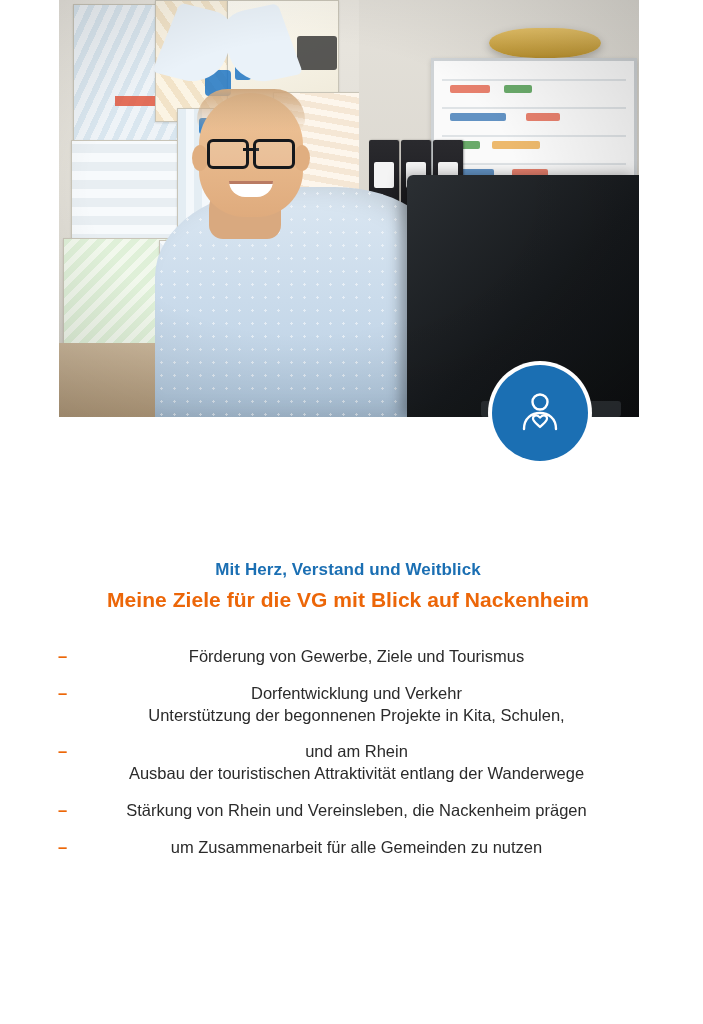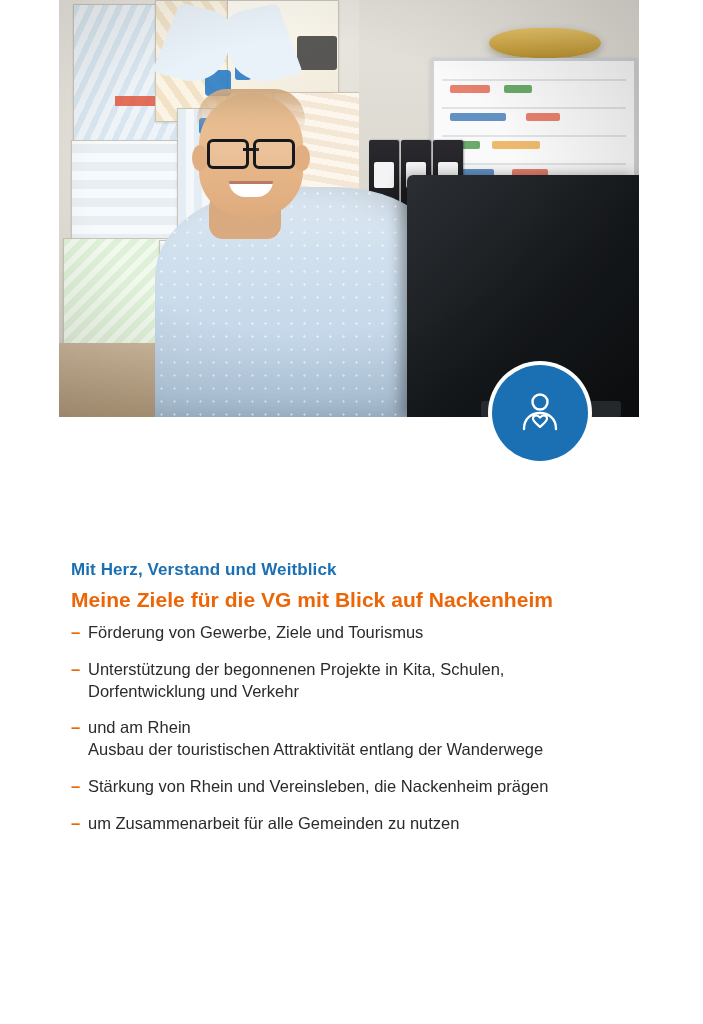--- a/index.html
+++ b/index.html
@@ -259,37 +259,38 @@
     display: flex;
     align-items: center;
     justify-content: center;
     box-shadow: 0 0 0 4px #ffffff;
   }
   .badge svg { display: block; }
 
   
   .content {
     position: absolute;
-    left: 71px;
+    left: 58px;
     top: 560px;
     width: 580px;
+    text-align: center;
   }
   .kicker {
     color: #1b6fb3;
     font-size: 17px;
     font-weight: bold;
     letter-spacing: .1px;
     margin: 0 0 8px 0;
   }
   .headline {
     color: #ec6608;
     font-size: 21px;
     font-weight: bold;
     letter-spacing: .05px;
-    margin: 0 0 10px 0;
+    margin: 0 0 34px 0;
   }
   ul.goals {
     list-style: none;
     margin: 0;
     padding: 0;
   }
   ul.goals li {
     position: relative;
     padding-left: 17px;
     margin-bottom: 15px;
@@ -395,22 +396,22 @@
 
   <ul class="goals">
 
     <li>
       <span class="dash">–</span>
       <span class="goal-line">Förderung von Gewerbe, Ziele und Tourismus</span>
     </li>
 
     <li>
       <span class="dash">–</span>
+      <span class="goal-line">Dorfentwicklung und Verkehr</span>
       <span class="goal-line">Unterstützung der begonnenen Projekte in Kita, Schulen,</span>
-      <span class="goal-line">Dorfentwicklung und Verkehr</span>
     </li>
 
     <li>
       <span class="dash">–</span>
       <span class="goal-line">und am Rhein</span>
       <span class="goal-line">Ausbau der touristischen Attraktivität entlang der Wanderwege</span>
     </li>
 
     <li>
       <span class="dash">–</span>

